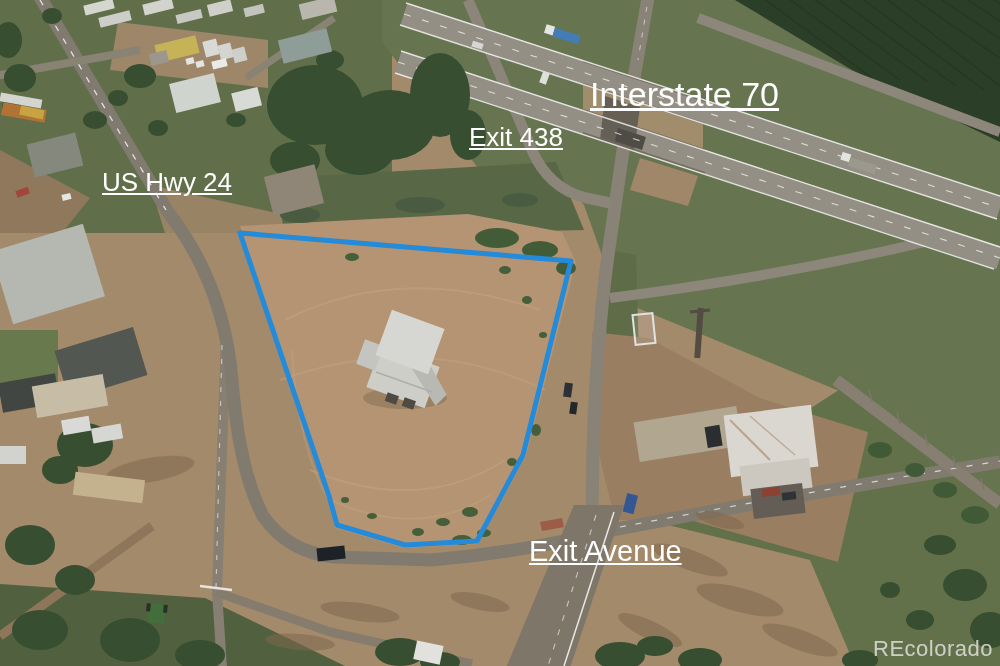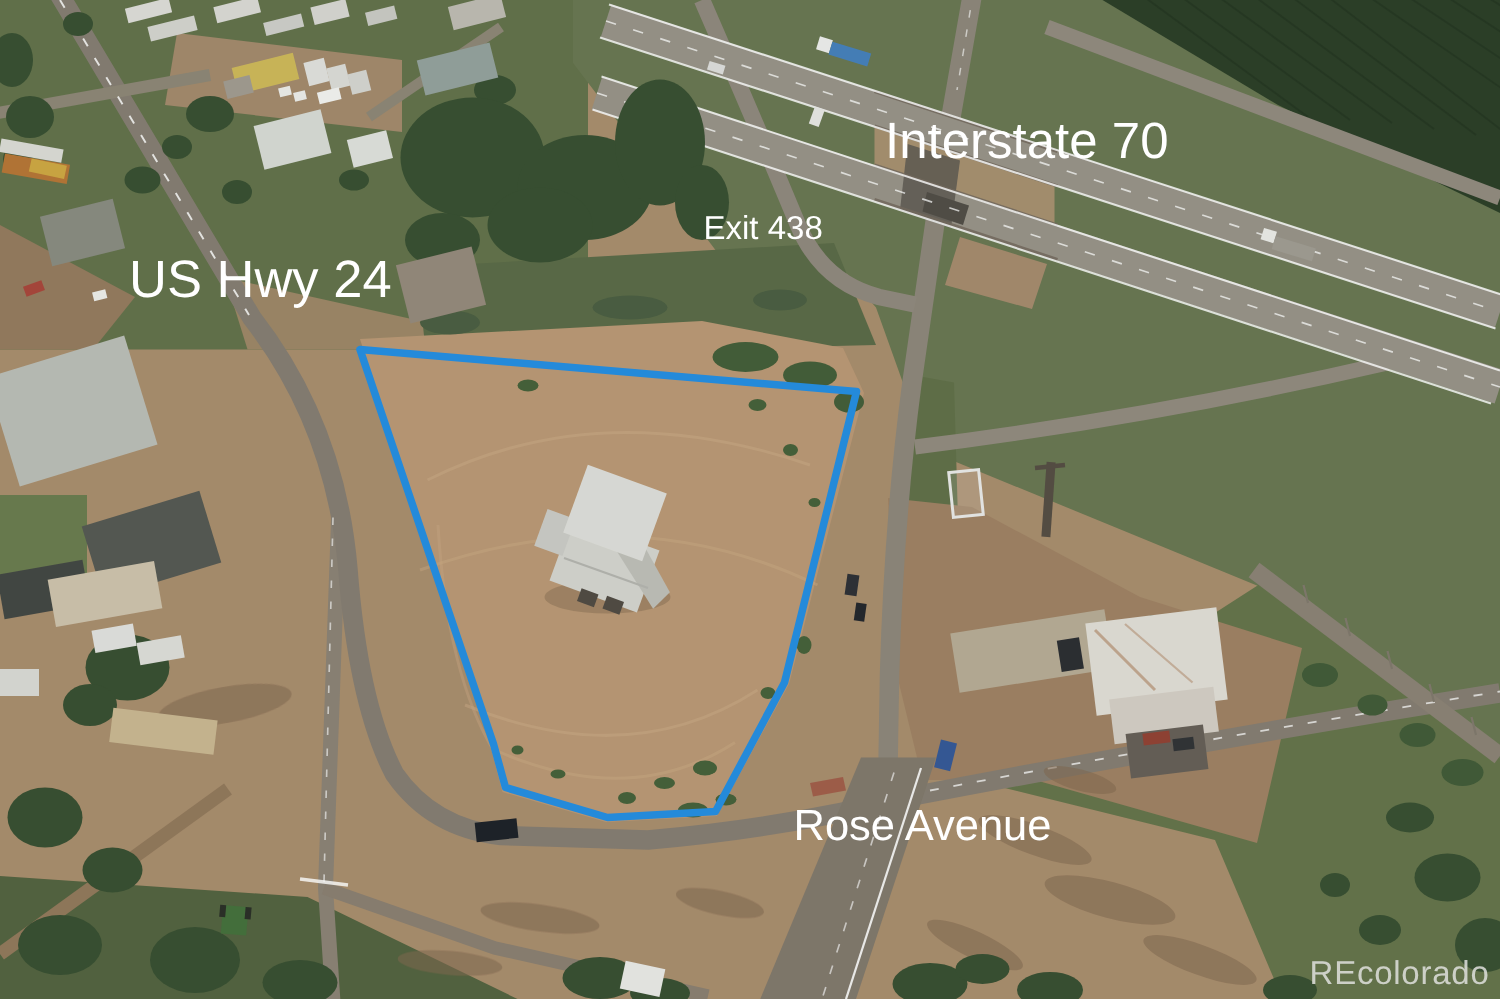--- a/index.html
+++ b/index.html
@@ -1,23 +1,23 @@
 <!DOCTYPE html>
 <html><head>
 <meta charset="utf-8">
 <style>
   html,body{margin:0;padding:0;background:#222;}
   #photo{position:relative;width:1000px;height:666px;overflow:hidden;
          font-family:"Liberation Sans",sans-serif;}
   #photo svg{position:absolute;left:0;top:0;}
   .map-label{position:absolute;color:#fff;white-space:nowrap;
-             font-family:"Liberation Sans",sans-serif;line-height:1;}
+             font-family:"Liberation Sans",sans-serif;line-height:1;text-decoration:underline;}
   #lbl-interstate{left:590px;top:77px;font-size:34px;}
-  #lbl-exit{left:469px;top:141px;font-size:22px;}
-  #lbl-ushwy{left:86px;top:169px;font-size:35px;}
+  #lbl-exit{left:469px;top:124px;font-size:26px;}
+  #lbl-ushwy{left:102px;top:169px;font-size:26px;}
   #lbl-rose{left:529px;top:537px;font-size:29px;}
   #lbl-watermark{position:absolute;right:7px;bottom:4px;font-size:22px;
                  color:rgba(225,225,222,0.85);letter-spacing:0.5px;}
 </style>
 </head>
 <body>
 
 <div id="photo">
 <svg viewBox="0 0 1000 666" width="1000" height="666">
   <defs>
@@ -292,15 +292,15 @@
   </g>
 
   <polygon points="240,233 571,261 523,455 477,541 405,545 337,525 329,496" fill="none" stroke="#1d87dc" stroke-width="5" stroke-linejoin="round"></polygon>
 
   <rect x="0" y="0" width="1000" height="666" fill="#b4bcbe" opacity="0.05"></rect>
 </svg>
 
   <div class="map-label" id="lbl-interstate">Interstate 70</div>
   <div class="map-label" id="lbl-exit">Exit 438</div>
   <div class="map-label" id="lbl-ushwy">US Hwy 24</div>
-  <div class="map-label" id="lbl-rose">Rose Avenue</div>
+  <div class="map-label" id="lbl-rose">Exit Avenue</div>
   <div id="lbl-watermark">REcolorado</div>
 </div>
 
 </body></html>

